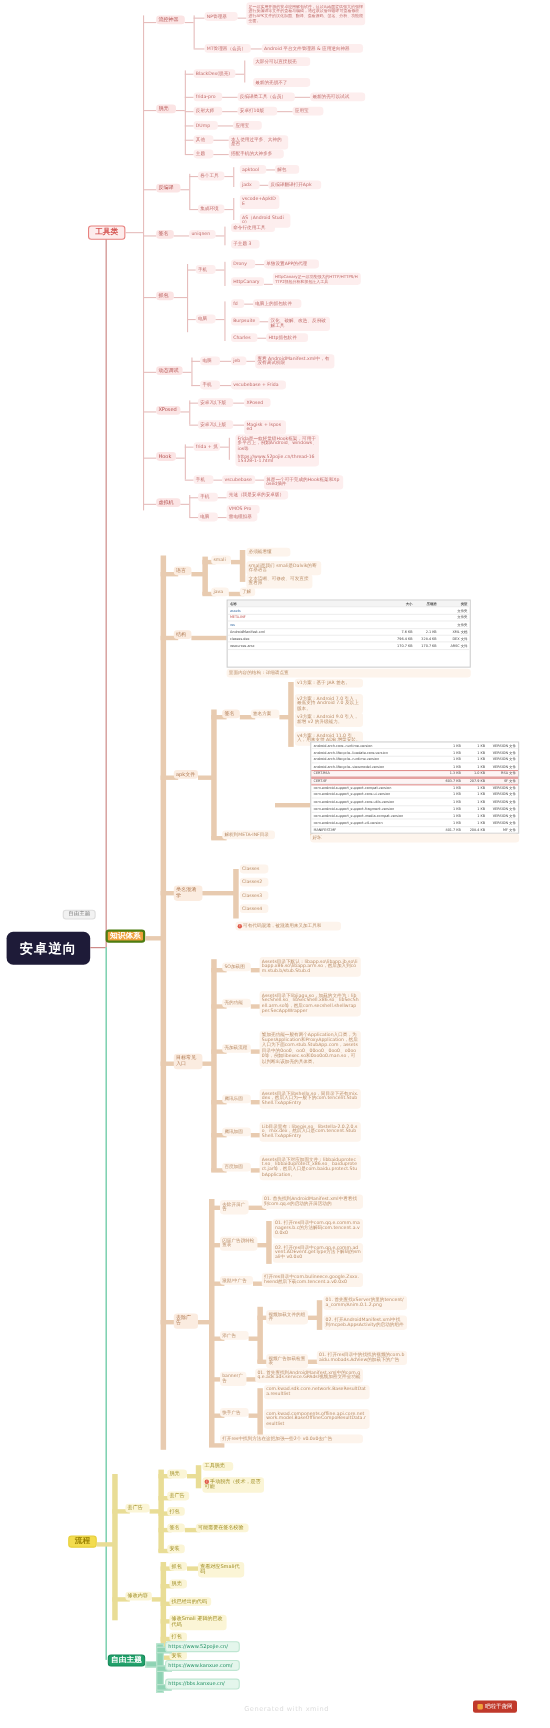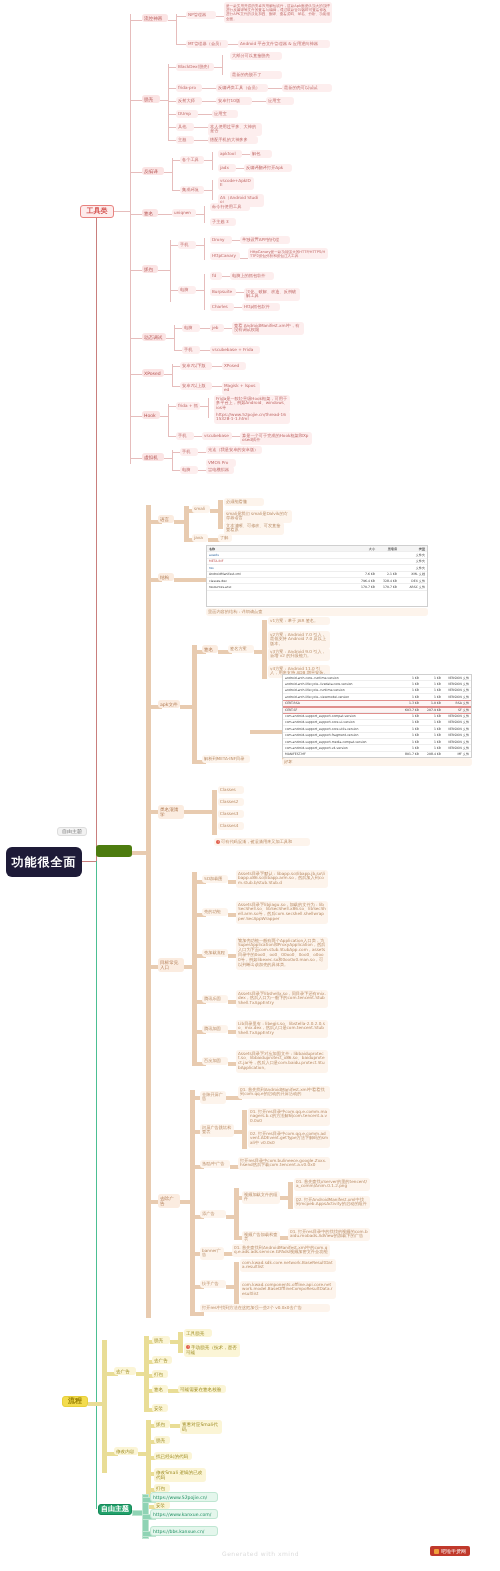--- a/index.html
+++ b/index.html
@@ -25,21 +25,21 @@
     text-align:center;
   }
 
   
   .l1{
     font-size:7px;font-weight:bold;text-align:center;
     display:flex;align-items:center;justify-content:center;
     border-radius:3px;
   }
   .l1.red{background:#fdecec;color:#d4524f;border:1px solid #e8827f;}
-  .l1.orange{background:#f0a13c;color:#ffffff;border:6px solid #4d7c0f;}
+  .l1.orange{background:#f0a13c;color:#ffffff;border:2px solid #4d7c0f;}
   .l1.yellow{background:#f3dc4e;color:#9a8100;border:1px solid #e8d03c;}
   .l1.green{background:#20a06a;color:#ffffff;border:1px solid #168a59;}
   .l1.grey{background:#f2f2f2;color:#777;border:1px solid #ddd;font-weight:normal;}
 
   
   .pk{background:#fbe4e4;color:#b4514f;font-size:4.6px;padding:1.5px 2px;}
   .pk2{background:#fdeeee;color:#c06a68;font-size:4.2px;padding:1.5px 2px;}
 
   
   .pc{background:#fbece0;color:#b07a52;font-size:4.6px;padding:1.5px 2px;}
@@ -84,21 +84,21 @@
   .wm{position:absolute;font-size:6px;color:#dcdcdc;letter-spacing:.5px;}
   .badge{position:absolute;background:#c0392b;color:#fff;font-size:5px;
     padding:2px 4px;border-radius:2px;display:flex;align-items:center;gap:2px;}
   .badge .dot{width:5px;height:5px;border-radius:1px;background:#f0a13c;}
 </style>
 </head>
 <body>
 
 <div class="canvas">
 
-  <div class="node root" style="left:6px;top:847px;width:76px;height:30px;">功能很全面</div>
+  <div class="node root" style="left:6px;top:847px;width:76px;height:30px;">安卓逆向</div>
 
   <div class="ln v rt" style="left:96px;top:213px;height:648px;"></div>
   <div class="ln h rt" style="left:82px;top:861px;width:14px;"></div>
   <div class="ln v rtg" style="left:96px;top:861px;height:648px;background:#4cbf92;"></div>
 
   <div class="node l1 red" style="left:80px;top:205px;width:34px;height:13px;">工具类</div>
 
   <div class="node l1 grey" style="left:57px;top:827px;width:30px;height:9px;font-size:5px;">自由主题</div>
 
   <div class="node l1 orange" style="left:96px;top:845px;width:36px;height:12px;">知识体系</div>

